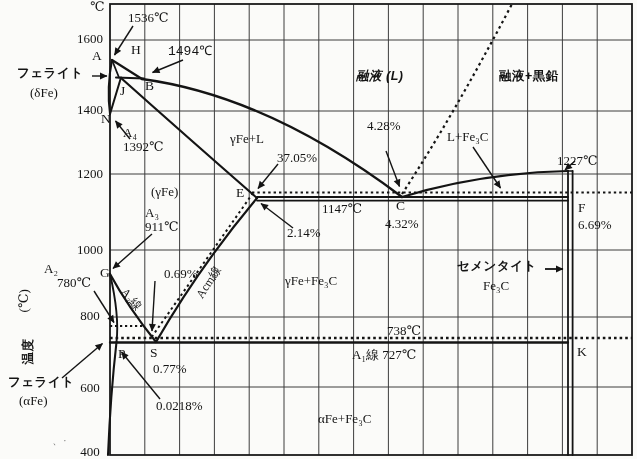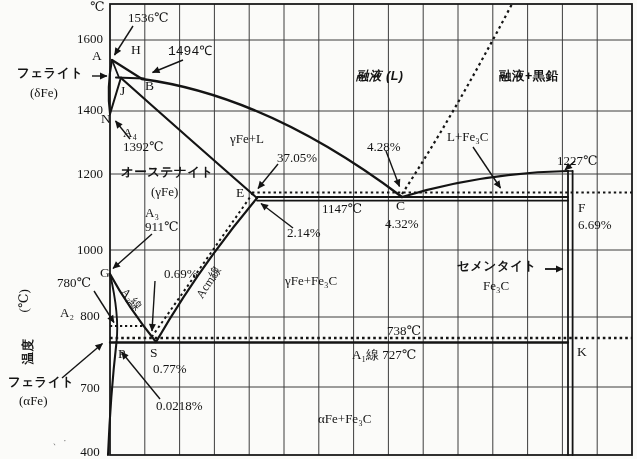--- a/index.html
+++ b/index.html
@@ -117,21 +117,21 @@
       <path d="M575,161 L565,170" marker-end="url(#ah)"></path>
     </g>
   </svg>
 
   <span class="lbl" style="left:90px; top:0px;">℃</span>
   <span class="lbl tick" style="left:74px; top:32px;">1600</span>
   <span class="lbl tick" style="left:74px; top:103px;">1400</span>
   <span class="lbl tick" style="left:74px; top:167px;">1200</span>
   <span class="lbl tick" style="left:74px; top:243px;">1000</span>
   <span class="lbl tick" style="left:74px; top:309px;">800</span>
-  <span class="lbl tick" style="left:74px; top:381px;">700</span>
+  <span class="lbl tick" style="left:74px; top:381px;">600</span>
   <span class="lbl tick" style="left:74px; top:445px;">400</span>
   <span class="lbl rot" style="left:12px; top:294px; transform:rotate(-90deg);">(℃)</span>
   <span class="lbl jp rot" style="left:16px; top:345px; transform:rotate(-90deg);">温度</span>
 
   <span class="lbl pt" style="left:92px; top:49px;">A</span>
   <span class="lbl pt" style="left:131px; top:43px;">H</span>
   <span class="lbl pt" style="left:145px; top:79px;">B</span>
   <span class="lbl pt" style="left:120px; top:84px;">J</span>
   <span class="lbl pt" style="left:101px; top:112px;">N</span>
   <span class="lbl pt" style="left:236px; top:186px;">E</span>
@@ -141,40 +141,39 @@
   <span class="lbl pt" style="left:118px; top:347px;">P</span>
   <span class="lbl pt" style="left:150px; top:346px;">S</span>
   <span class="lbl pt" style="left:577px; top:345px;">K</span>
 
   <span class="lbl" style="left:128px; top:11px;">1536℃</span>
   <span class="lbl" style="left:168px; top:45px;font-family:Liberation Mono, monospace;">1494℃</span>
   <span class="lbl" style="left:123px; top:126px;">A₄</span>
   <span class="lbl" style="left:123px; top:140px;">1392℃</span>
   <span class="lbl" style="left:145px; top:206px;">A₃</span>
   <span class="lbl" style="left:145px; top:220px;">911℃</span>
-  <span class="lbl" style="left:60px; top:262px;margin-top:44px;">A₂</span>
+  <span class="lbl" style="left:44px; top:262px;">A₂</span>
   <span class="lbl" style="left:57px; top:276px;">780℃</span>
   <span class="lbl" style="left:322px; top:202px;">1147℃</span>
   <span class="lbl" style="left:557px; top:154px;">1227℃</span>
   <span class="lbl" style="left:387px; top:324px;">738℃</span>
   <span class="lbl" style="left:352px; top:348px;">A₁線 727℃</span>
   <span class="lbl small rot" style="left:119px; top:293px; transform:rotate(50deg);">A₃線</span>
   <span class="lbl small rot" style="left:191px; top:276px; transform:rotate(-57deg);">Acm線</span>
   <span class="lbl" style="left:277px; top:151px;">37.05%</span>
   <span class="lbl" style="left:287px; top:226px;">2.14%</span>
-  <span class="lbl" style="left:367px; top:140px;font-family:Liberation Serif, serif;">4.28%</span>
+  <span class="lbl" style="left:367px; top:119px;font-family:Liberation Serif, serif;">4.28%</span>
   <span class="lbl" style="left:385px; top:217px;">4.32%</span>
   <span class="lbl" style="left:140px; top:267px;padding-left:24px;">0.69%</span>
   <span class="lbl" style="left:153px; top:362px;">0.77%</span>
   <span class="lbl" style="left:156px; top:399px;">0.0218%</span>
   <span class="lbl" style="left:578px; top:218px;">6.69%</span>
 
   <span class="lbl jp" style="left:17px; top:67px;">フェライト</span>
   <span class="lbl" style="left:30px; top:86px;">(δFe)</span>
-  <span class="lbl jp-light" style="left:121px; top:166px;">オーステナイト</span>
   <span class="lbl" style="left:151px; top:185px;">(γFe)</span>
   <span class="lbl jp" style="left:356px; top:70px;font-style:italic;">融液 (L)</span>
   <span class="lbl jp" style="left:499px; top:70px;">融液+黒鉛</span>
   <span class="lbl" style="left:230px; top:132px;">γFe+L</span>
   <span class="lbl" style="left:447px; top:130px;">L+Fe₃C</span>
   <span class="lbl" style="left:285px; top:274px;">γFe+Fe₃C</span>
   <span class="lbl jp" style="left:457px; top:260px;">セメンタイト</span>
   <span class="lbl" style="left:483px; top:279px;">Fe₃C</span>
   <span class="lbl" style="left:318px; top:412px;">αFe+Fe₃C</span>
   <span class="lbl jp" style="left:8px; top:376px;">フェライト</span>

